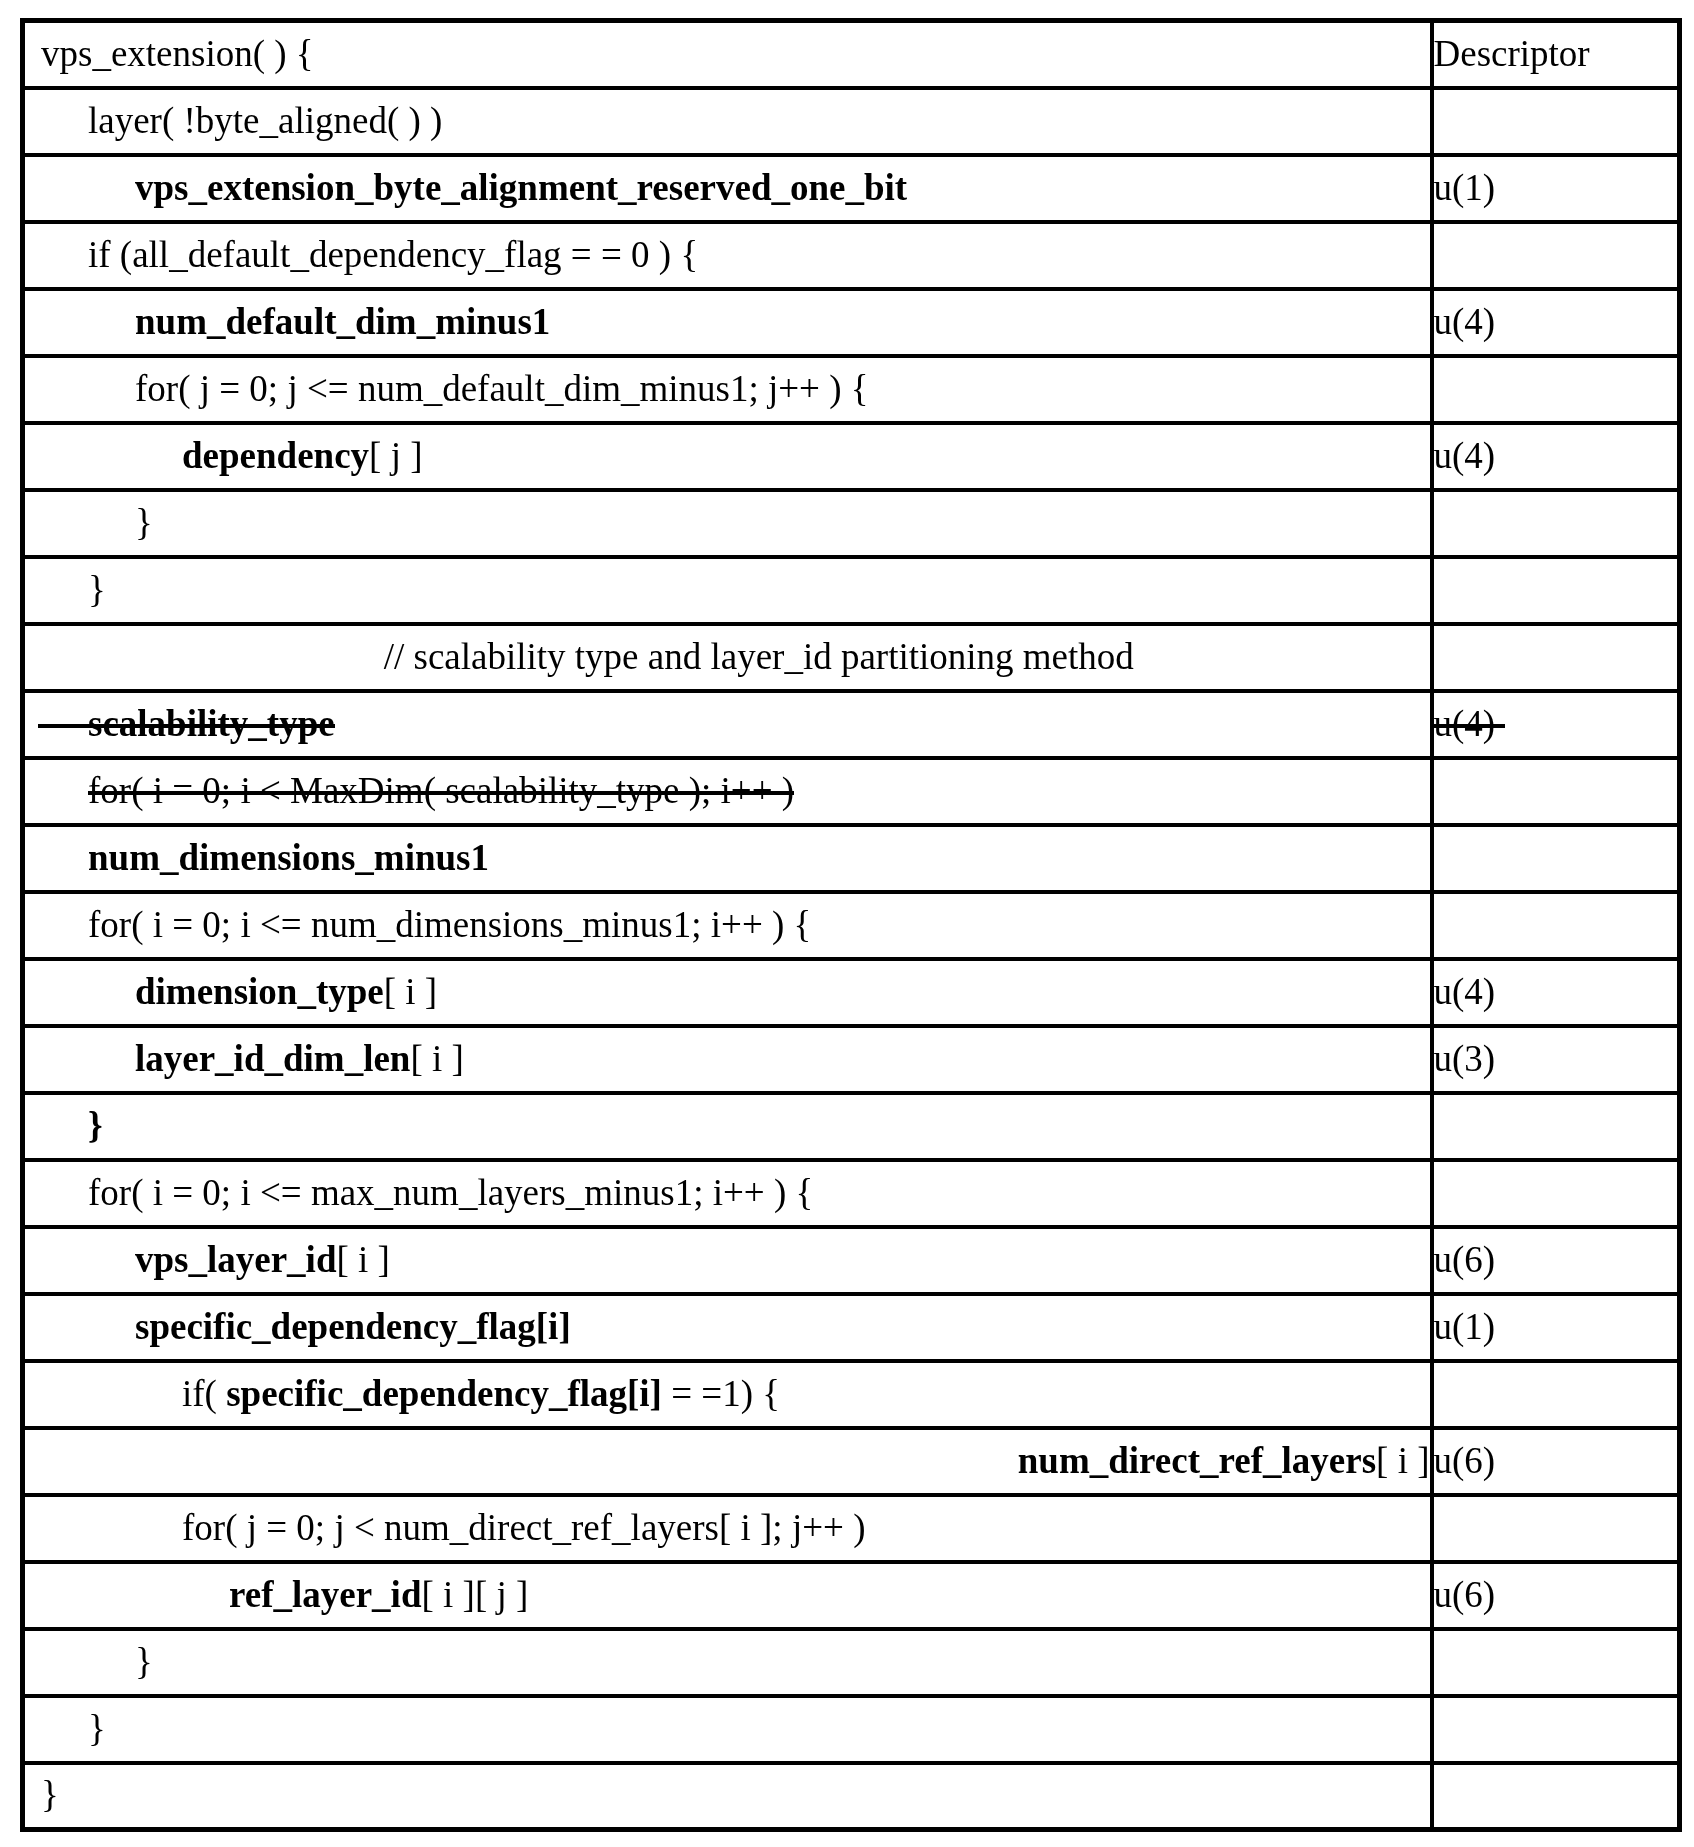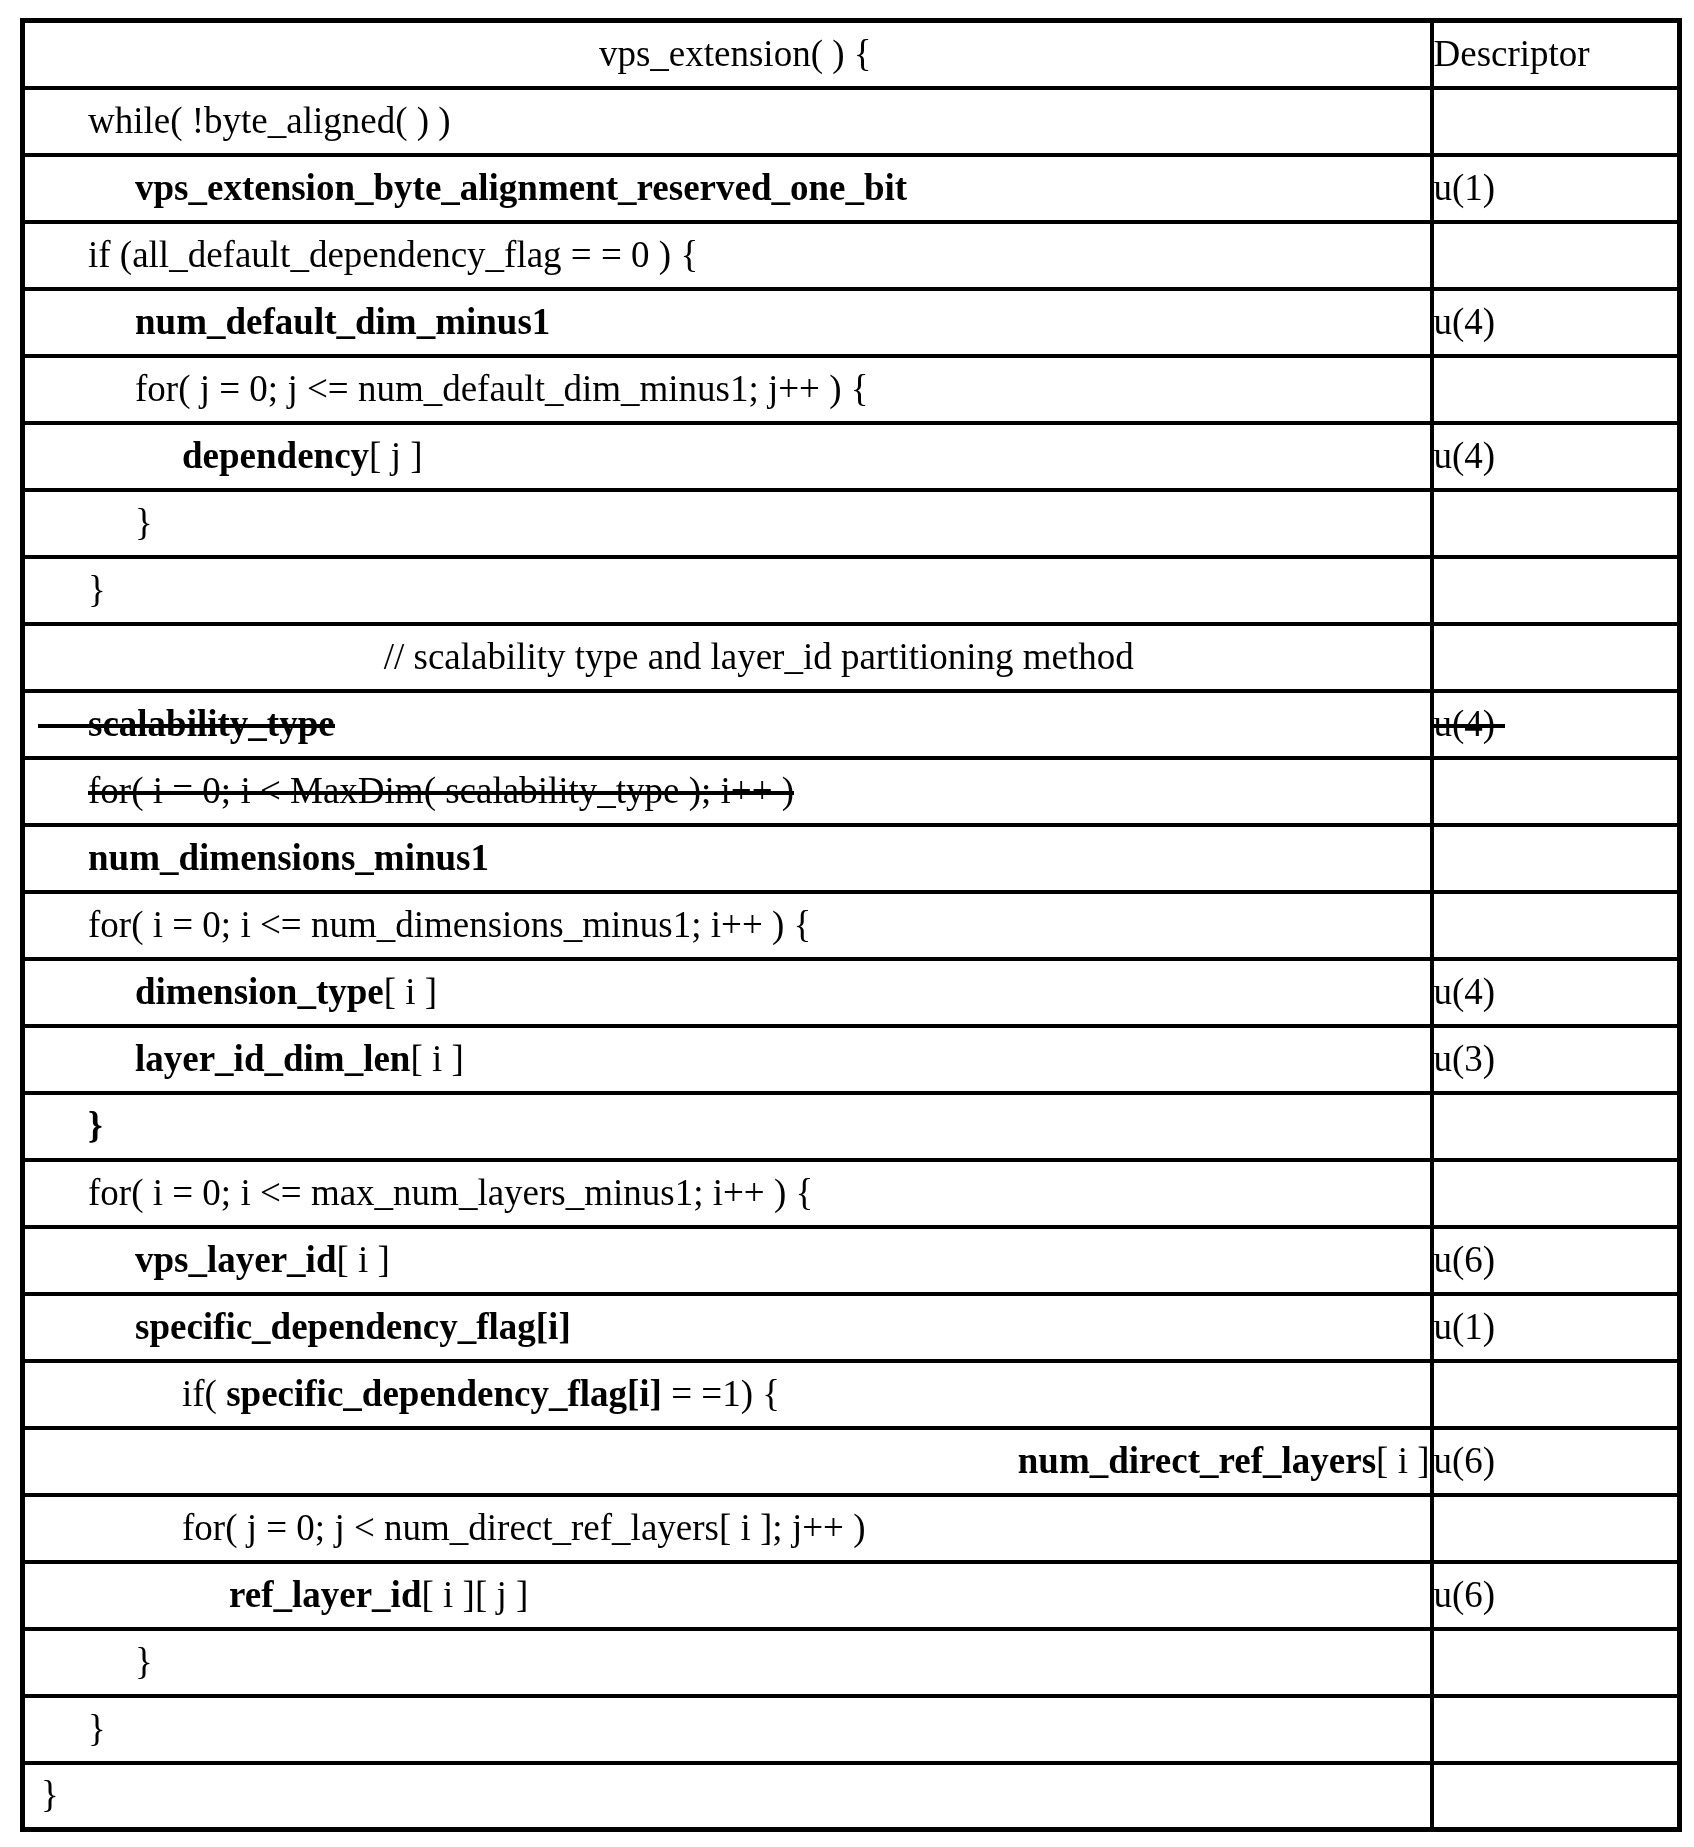--- a/index.html
+++ b/index.html
@@ -71,25 +71,25 @@
 <body>
 
 <div id="page">
   <table class="syntax-table">
     <colgroup>
       <col style="width: 1409px">
       <col style="width: 248px">
     </colgroup>
     <tbody>
         <tr>
-          <td class="syntax-col" style="padding-left: 16px; text-align: center;"><span>vps_extension( ) {</span></td>
+          <td class="syntax-col" style="padding-left: 16px;"><span>vps_extension( ) {</span></td>
           <td class="desc-col"><span>Descriptor</span></td>
         </tr>
         <tr>
-          <td class="syntax-col" style="padding-left: 63px;"><span>while( !byte_aligned( ) )</span></td>
+          <td class="syntax-col" style="padding-left: 63px;"><span>layer( !byte_aligned( ) )</span></td>
           <td class="desc-col"></td>
         </tr>
         <tr>
           <td class="syntax-col" style="padding-left: 110px;"><span class="bold">vps_extension_byte_alignment_reserved_one_bit</span></td>
           <td class="desc-col"><span>u(1)</span></td>
         </tr>
         <tr>
           <td class="syntax-col" style="padding-left: 63px;"><span>if (all_default_dependency_flag = = 0 ) {</span></td>
           <td class="desc-col"></td>
         </tr>

